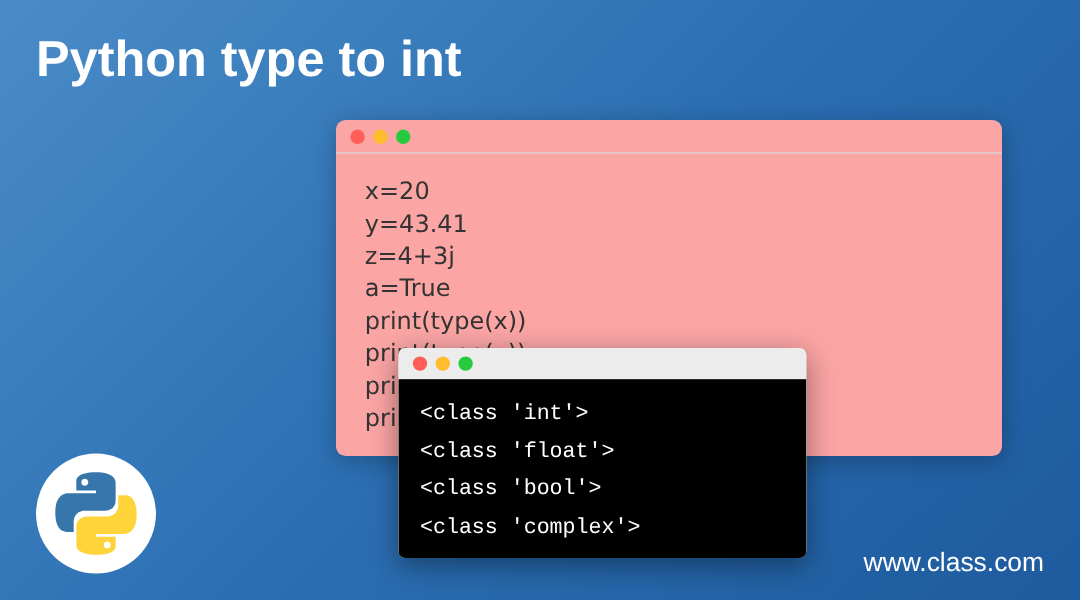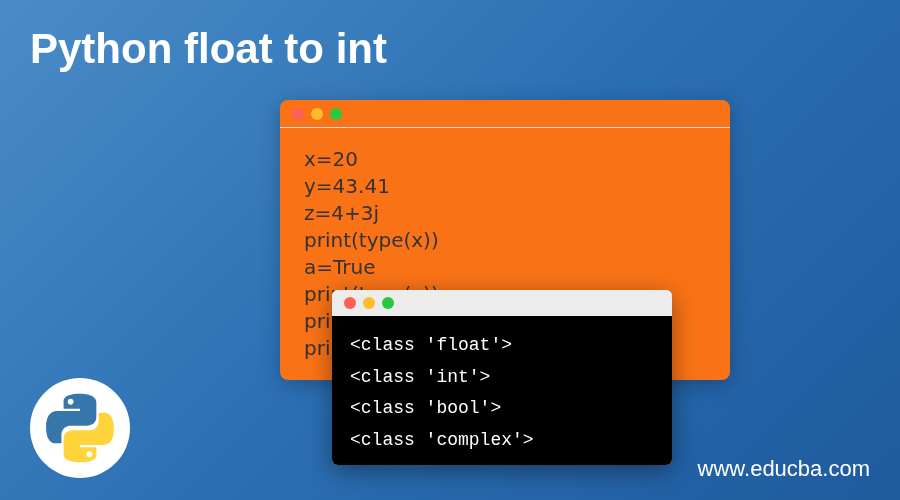--- a/index.html
+++ b/index.html
@@ -20,23 +20,23 @@
       top: 25px;
       left: 30px;
       color: white;
       font-size: 42px;
       font-weight: bold;
     }
     .window-code {
       position: absolute;
       top: 100px;
       left: 280px;
-      width: 450px;
+      width: 555px;
       height: 280px;
-      background: #f97316;
+      background: #fca5a5;
       border-radius: 8px;
       box-shadow: 0 4px 20px rgba(0,0,0,0.25);
     }
     .window-titlebar {
       height: 28px;
       border-bottom: 1px solid #ddd;
       display: flex;
       align-items: center;
       padding-left: 12px;
       gap: 7px;
@@ -101,54 +101,54 @@
       background: white;
       border-radius: 50%;
       display: flex;
       align-items: center;
       justify-content: center;
     }
   </style>
 </head>
 <body>
 
-<h1 class="title">Python float to int</h1>
+<h1 class="title">Python type to int</h1>
 
 <div class="window-code">
   <div class="window-titlebar">
     <div class="traffic-light tl-red"></div>
     <div class="traffic-light tl-yellow"></div>
     <div class="traffic-light tl-green"></div>
   </div>
   <div class="code-content">
     <div>x=20</div>
     <div>y=43.41</div>
     <div>z=4+3j</div>
+    <div>a=True</div>
     <div>print(type(x))</div>
-    <div>a=True</div>
     <div>print(type(y))</div>
     <div>print(type(z))</div>
     <div>print(type(a))</div>
   </div>
 </div>
 
 <div class="window-terminal">
   <div class="terminal-titlebar">
     <div class="traffic-light tl-red"></div>
     <div class="traffic-light tl-yellow"></div>
     <div class="traffic-light tl-green"></div>
   </div>
   <div class="terminal-content">
+    <div>&lt;class 'int'&gt;</div>
     <div>&lt;class 'float'&gt;</div>
-    <div>&lt;class 'int'&gt;</div>
     <div>&lt;class 'bool'&gt;</div>
     <div>&lt;class 'complex'&gt;</div>
   </div>
 </div>
 
 <div class="python-logo">
   <svg width="70" height="70" viewBox="0 0 110 110">
     <path fill="#3776ab" d="M54.5,1c-27,0-25.3,11.7-25.3,11.7l0,12.1h25.8v3.6H19c0,0-17.3-2-17.3,25.3S16.8,79,16.8,79h9V66.4c0,0-0.5-15.1,14.9-15.1h25.6c0,0,14.4,0.2,14.4-13.9V15.1C80.7,15.1,82.9,1,54.5,1z M40.3,9.2c2.6,0,4.6,2.1,4.6,4.6c0,2.6-2.1,4.6-4.6,4.6c-2.6,0-4.6-2.1-4.6-4.6C35.7,11.2,37.7,9.2,40.3,9.2z"></path>
     <path fill="#ffd43b" d="M55.5,109c27,0,25.3-11.7,25.3-11.7l0-12.1H55v-3.6h36c0,0,17.3,2,17.3-25.3S93.2,31,93.2,31h-9v12.6c0,0,0.5,15.1-14.9,15.1H43.7c0,0-14.4-0.2-14.4,13.9v23.3C29.3,95.9,27.1,109,55.5,109z M69.7,100.8c-2.6,0-4.6-2.1-4.6-4.6c0-2.6,2.1-4.6,4.6-4.6c2.6,0,4.6,2.1,4.6,4.6C74.3,98.8,72.3,100.8,69.7,100.8z"></path>
   </svg>
 </div>
 
-<div class="website">www.educba.com</div>
+<div class="website">www.class.com</div>
 
 </body></html>

